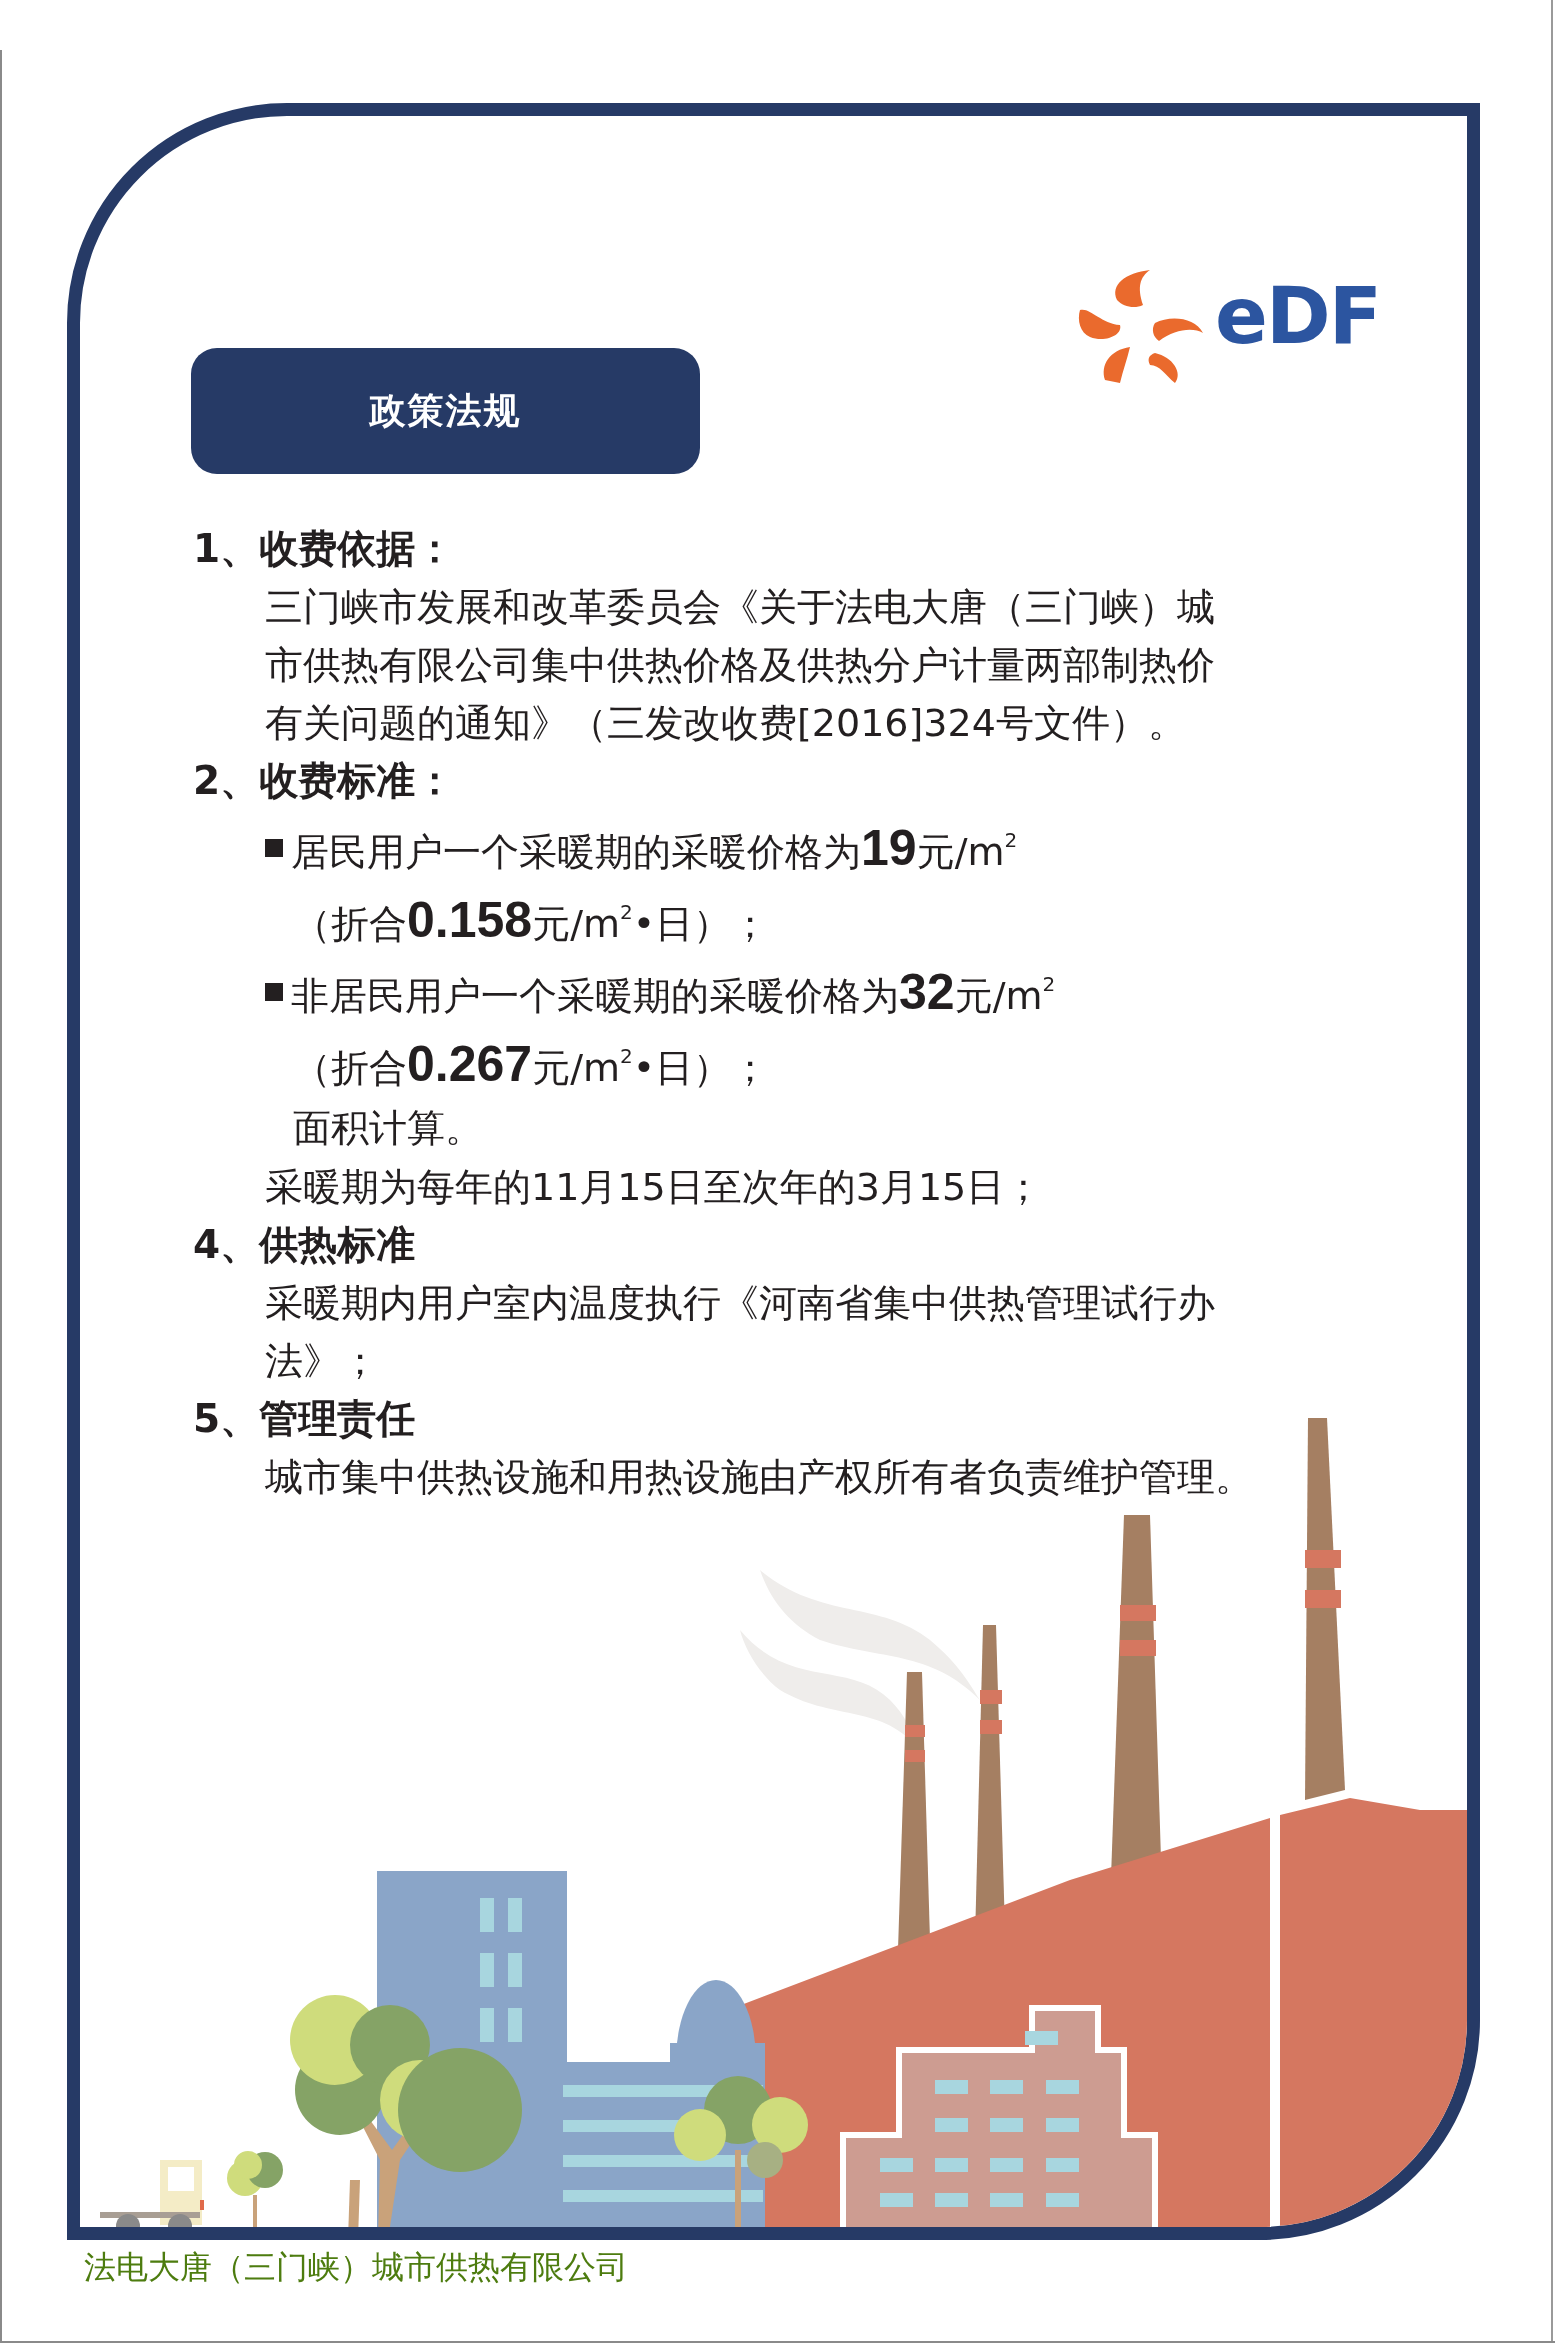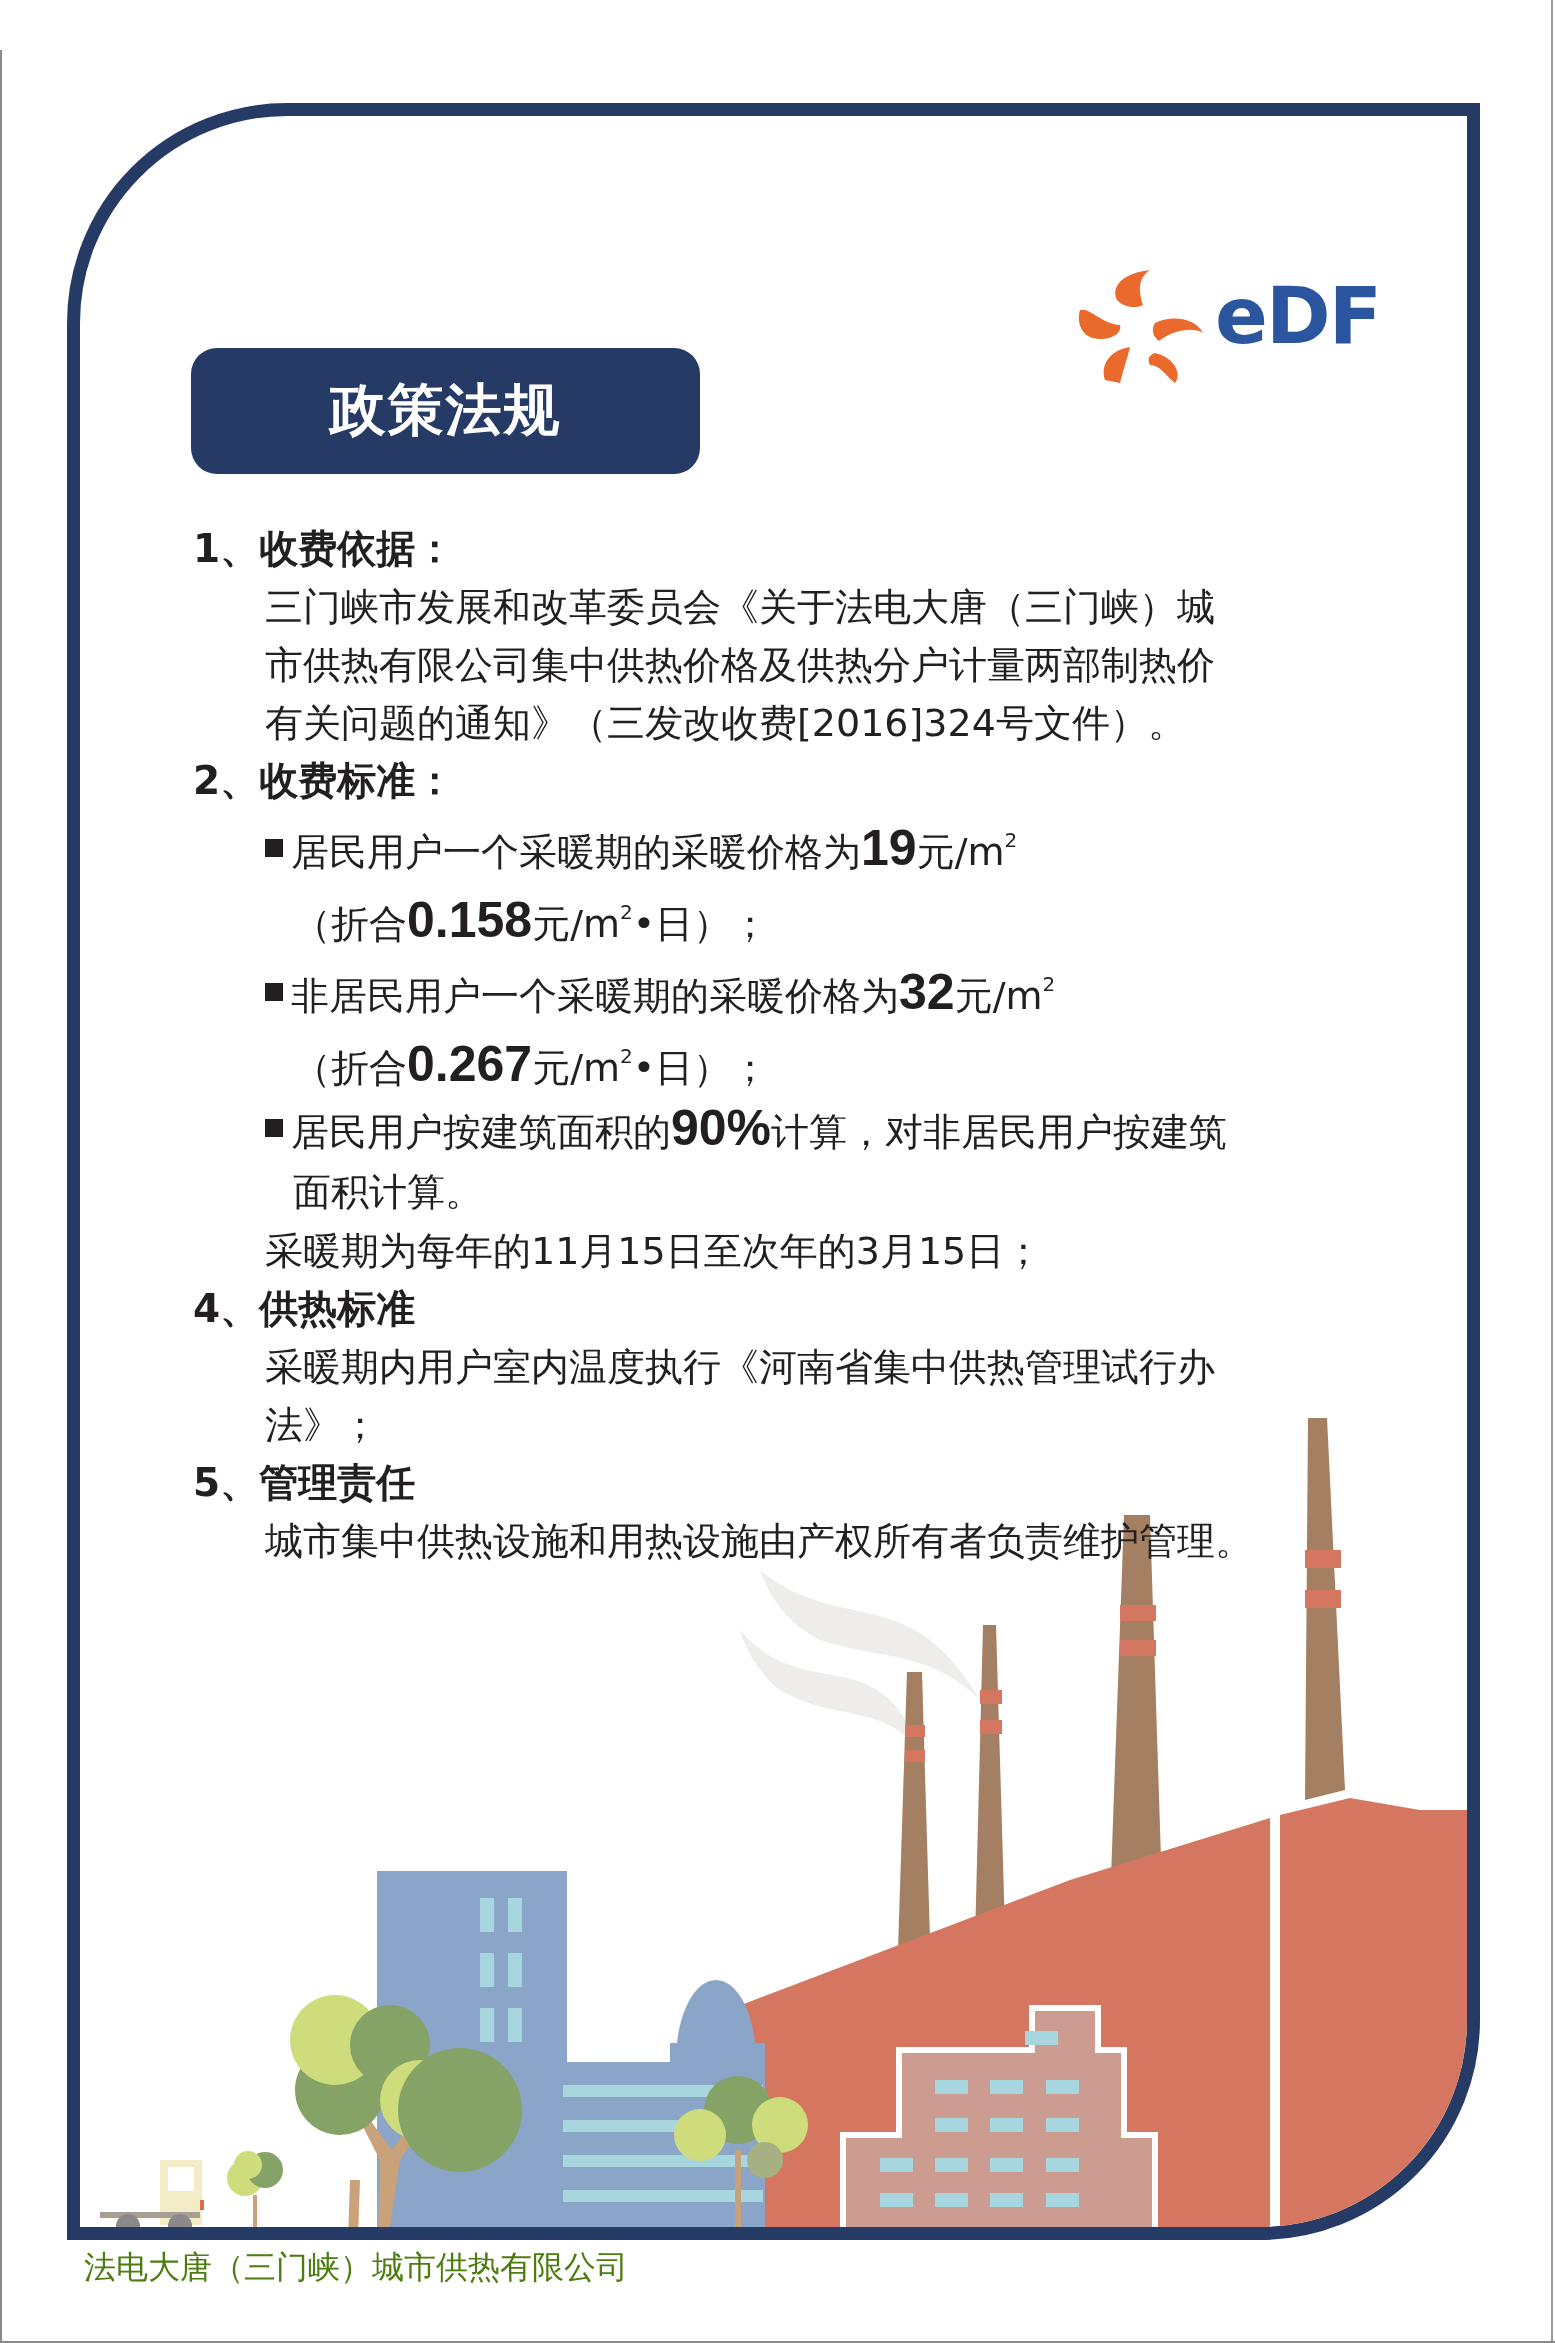--- a/index.html
+++ b/index.html
@@ -8,21 +8,21 @@
   .page-edge-left { position: absolute; left: 0; top: 50px; width: 2px; height: 2293px; background: #8a8a8a; }
   .page-edge-right { position: absolute; right: 2px; top: 0; width: 2px; height: 2343px; background: #9a9a9a; }
   .page-edge-bottom { position: absolute; left: 0; bottom: 0; width: 1555px; height: 2px; background: #8a8a8a; }
 
   .frame { position: absolute; left: 67px; top: 103px; width: 1413px; height: 2137px;
            box-sizing: border-box; border: 13px solid #263a66;
            border-radius: 220px 0 220px 0; overflow: hidden; background: #ffffff; }
 
   .title-box { position: absolute; left: 191px; top: 348px; width: 509px; height: 126px;
                background: #263a66; border-radius: 26px; display: flex; align-items: center; justify-content: center; }
-  .title-text { color: #ffffff; font-size: 56px; font-weight: bold; letter-spacing: 2px; }
+  .title-text { color: #ffffff; font-size: 36px; font-weight: bold; letter-spacing: 2px; }
 
   .logo { position: absolute; left: 1075px; top: 265px; width: 300px; height: 120px; }
   .logo-text { position: absolute; left: 140px; top: 12px; font-family: "DejaVu Sans", sans-serif;
                font-weight: bold; font-size: 78px; color: #2c55a0; letter-spacing: -2px; line-height: 1; text-align: right; }
 
   .content { position: absolute; left: 193px; top: 520px; width: 1230px; }
   .sec-head { font-size: 39px; font-weight: bold; line-height: 58px; height: 58px; white-space: nowrap; }
   .para { font-size: 38px; line-height: 58px; padding-left: 72px; white-space: nowrap; }
   .bullet-line { font-size: 38px; line-height: 60px; padding-left: 72px; white-space: nowrap; position: relative; }
   .bullet-line .sq { display: inline-block; width: 18px; height: 18px; background: #231f20; vertical-align: 8px; margin-right: 8px; }
@@ -158,23 +158,20 @@
   </div>
   <div class="cont">
     <span>（折合</span><span class="big">0.158</span><span>元/m</span><span class="sup">2</span><span>•日）；</span>
   </div>
   <div class="bullet-line">
     <span class="sq"></span><span>非居民用户一个采暖期的采暖价格为</span><span class="big">32</span><span>元/m</span><span class="sup">2</span>
   </div>
   <div class="cont">
     <span>（折合</span><span class="big">0.267</span><span>元/m</span><span class="sup">2</span><span>•日）；</span>
   </div>
-  <div class="bullet-line">
-    <span class="sq"></span><span>居民用户按建筑面积的</span><span class="big">90%</span><span>计算，对非居民用户按建筑</span>
-  </div>
   <div class="cont">面积计算。</div>
 
   <div class="para">采暖期为每年的11月15日至次年的3月15日；</div>
 
   <div class="sec-head">4、供热标准</div>
   <div class="para">采暖期内用户室内温度执行《河南省集中供热管理试行办</div>
   <div class="para">法》；</div>
 
   <div class="sec-head">5、管理责任</div>
   <div class="para">城市集中供热设施和用热设施由产权所有者负责维护管理。</div>

